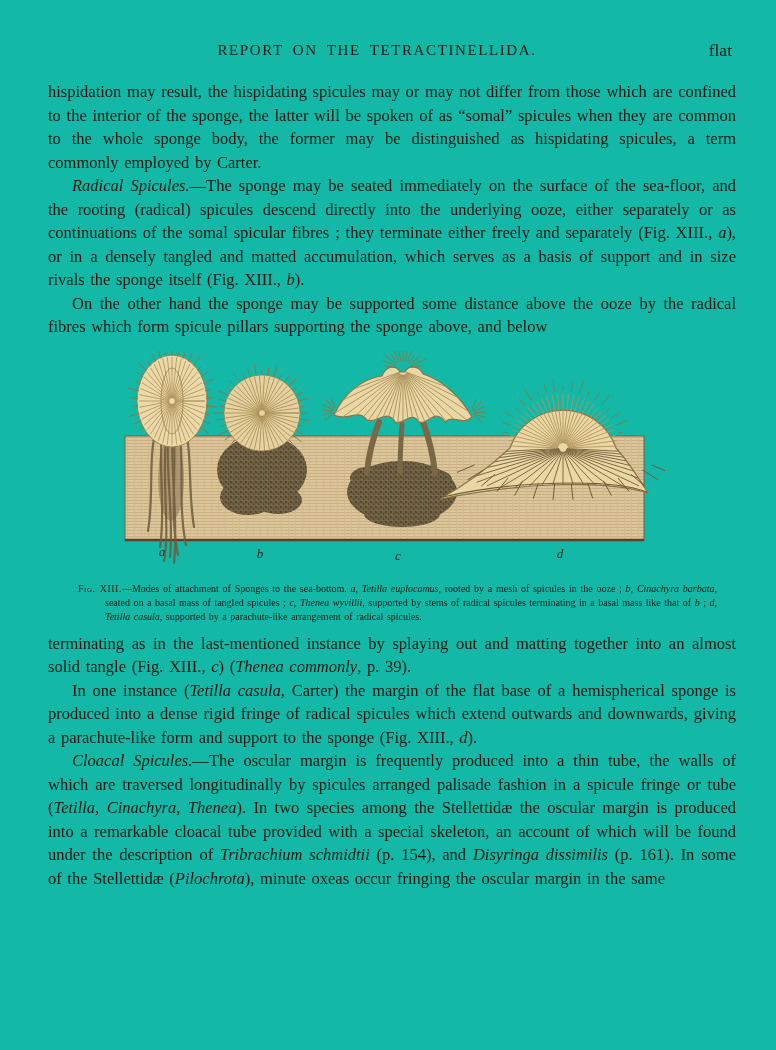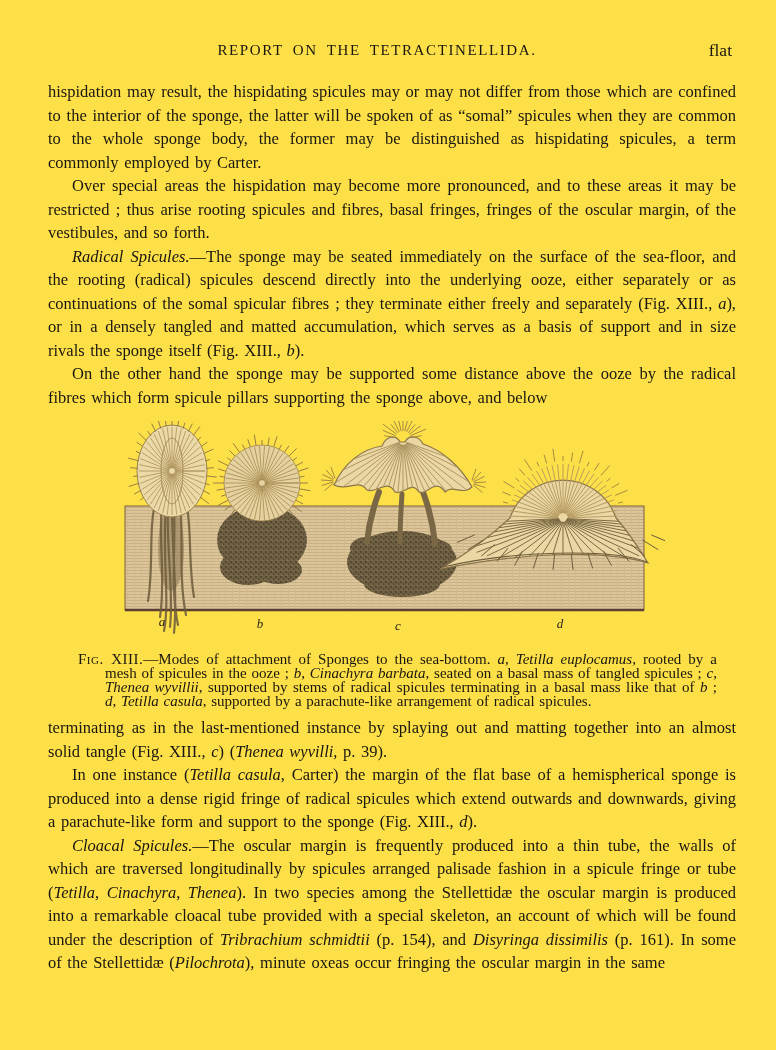--- a/index.html
+++ b/index.html
@@ -1,51 +1,50 @@
 <!DOCTYPE html>
 <html><head>
 <meta charset="utf-8">
 <style>
   html,body{margin:0;padding:0;background:#e9e7e2;}
   .page{
-    width:776px;height:1050px;background:#fde047;position:relative;
+    width:776px;height:1050px;background:#14b8a6;position:relative;
     box-sizing:border-box;padding:40px 40px 0 48px;overflow:hidden;
     font-family:"Liberation Serif","DejaVu Serif",serif;color:#1a1611;
   }
   .running-head{position:relative;height:24px;margin-bottom:16px;}
   .head-title{
     position:absolute;left:0;right:30px;text-align:center;top:2px;
     font-size:15px;letter-spacing:1.6px;word-spacing:4px;
   }
   .page-number{position:absolute;right:4px;top:0;font-size:17.5px;}
   .text-block{font-size:16.5px;line-height:23.5px;text-align:justify;word-spacing:1.5px;}
   .para{margin:0;}
   .para.indent{text-indent:24px;}
   figure{margin:12px 0 8px 0;padding:0;}
   svg.fig{display:block;margin-left:72px;}
   figcaption{
-    font-size:15px;line-height:14px;text-align:justify;
+    font-size:10px;line-height:14px;text-align:justify;
     margin:9px 0 0 30px;width:612px;padding-left:27px;text-indent:-27px;
     word-spacing:1px;
   }
   .sc{font-variant:small-caps;letter-spacing:.5px;}
 </style>
 </head>
 <body>
 
 <div class="page">
 
   <div class="running-head">
     <span class="head-title">REPORT ON THE TETRACTINELLIDA.</span>
     <span class="page-number">flat</span>
   </div>
 
   <div class="text-block">
     <p class="para"><span>hispidation may result, the hispidating spicules may or may not differ from those which are confined to the interior of the sponge, the latter will be spoken of as “somal” spicules when they are common to the whole sponge body, the former may be distinguished as hispidating spicules, a term commonly employed by Carter.</span></p>
-    <p class="para indent"><span>Over special areas the hispidation may become more pronounced, and to these areas it may be restricted ; thus arise rooting spicules and fibres, basal fringes, fringes of the oscular margin, of the vestibules, and so forth.</span></p>
     <p class="para indent"><i>Radical Spicules.</i><span>—The sponge may be seated immediately on the surface of the sea-floor, and the rooting (radical) spicules descend directly into the underlying ooze, either separately or as continuations of the somal spicular fibres ; they terminate either freely and separately (Fig. XIII., </span><i>a</i><span>), or in a densely tangled and matted accumulation, which serves as a basis of support and in size rivals the sponge itself (Fig. XIII., </span><i>b</i><span>).</span></p>
     <p class="para indent"><span>On the other hand the sponge may be supported some distance above the ooze by the radical fibres which form spicule pillars supporting the sponge above, and below</span></p>
 
     <figure>
       <svg class="fig" width="545" height="222" viewBox="0 0 545 222">
         <defs>
           <pattern id="hatch" patternUnits="userSpaceOnUse" width="7" height="3">
             <rect width="7" height="3" fill="#dcc69c"></rect>
             <rect y="2" width="7" height="1" fill="#c8ae80"></rect>
             <rect width="1" height="3" fill="#d2ba8e"></rect>
@@ -433,18 +432,18 @@
           <text x="42" y="205">a</text>
           <text x="140" y="207">b</text>
           <text x="278" y="209">c</text>
           <text x="440" y="207">d</text>
         </g>
       </svg>
 
       <figcaption><span class="sc">Fig. XIII.</span><span>—Modes of attachment of Sponges to the sea-bottom.  </span><i>a</i><span>, </span><i>Tetilla euplocamus</i><span>, rooted by a mesh of spicules in the ooze ; </span><i>b</i><span>, </span><i>Cinachyra barbata</i><span>, seated on a basal mass of tangled spicules ; </span><i>c</i><span>, </span><i>Thenea wyvillii</i><span>, supported by stems of radical spicules terminating in a basal mass like that of </span><i>b</i><span> ; </span><i>d</i><span>, </span><i>Tetilla casula</i><span>, supported by a parachute-like arrangement of radical spicules.</span></figcaption>
     </figure>
 
-    <p class="para"><span>terminating as in the last-mentioned instance by splaying out and matting together into an almost solid tangle (Fig. XIII., </span><i>c</i><span>) (</span><i>Thenea wyvilli</i><span>, p. 39).</span></p>
+    <p class="para"><span>terminating as in the last-mentioned instance by splaying out and matting together into an almost solid tangle (Fig. XIII., </span><i>c</i><span>) (</span><i>Thenea commonly</i><span>, p. 39).</span></p>
     <p class="para indent"><span>In one instance (</span><i>Tetilla casula</i><span>, Carter) the margin of the flat base of a hemispherical sponge is produced into a dense rigid fringe of radical spicules which extend outwards and downwards, giving a parachute-like form and support to the sponge (Fig. XIII., </span><i>d</i><span>).</span></p>
     <p class="para indent"><i>Cloacal Spicules.</i><span>—The oscular margin is frequently produced into a thin tube, the walls of which are traversed longitudinally by spicules arranged palisade fashion in a spicule fringe or tube (</span><i>Tetilla</i><span>, </span><i>Cinachyra</i><span>, </span><i>Thenea</i><span>).  In two species among the Stellettidæ the oscular margin is produced into a remarkable cloacal tube provided with a special skeleton, an account of which will be found under the description of </span><i>Tribrachium schmidtii</i><span> (p. 154), and </span><i>Disyringa dissimilis</i><span> (p. 161).  In some of the Stellettidæ (</span><i>Pilochrota</i><span>), minute oxeas occur fringing the oscular margin in the same</span></p>
   </div>
 
 </div>
 
 </body></html>

